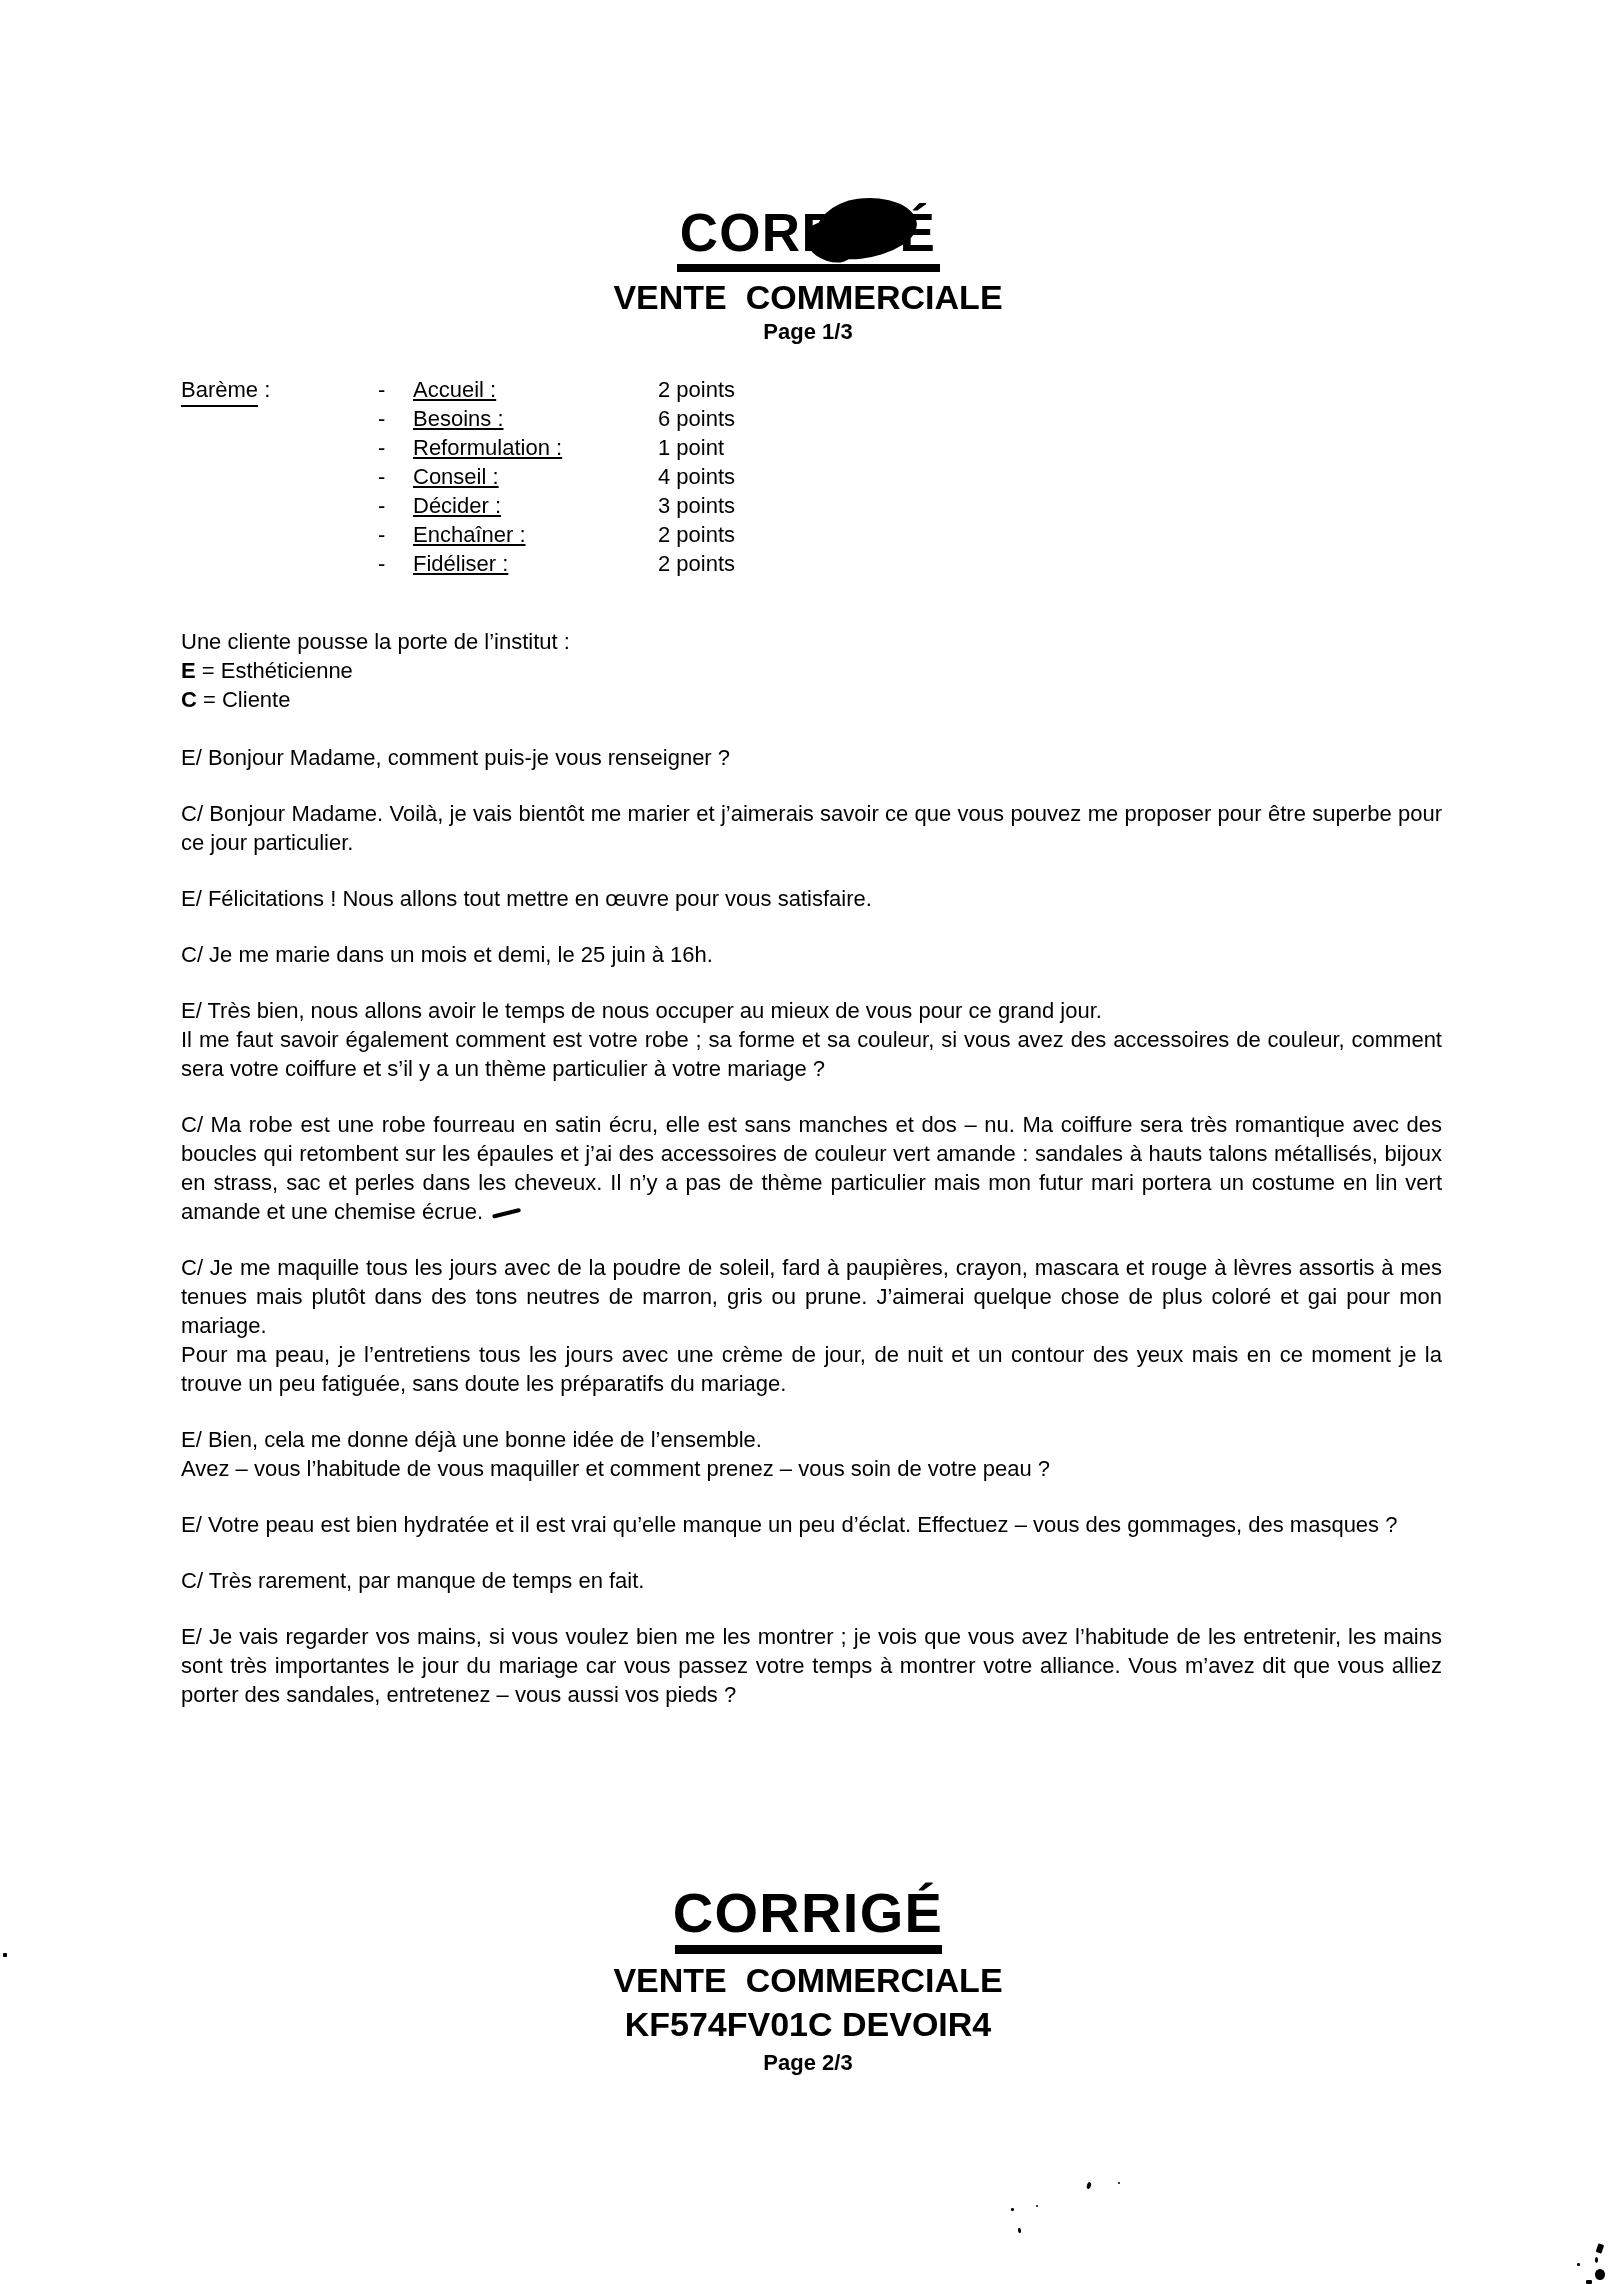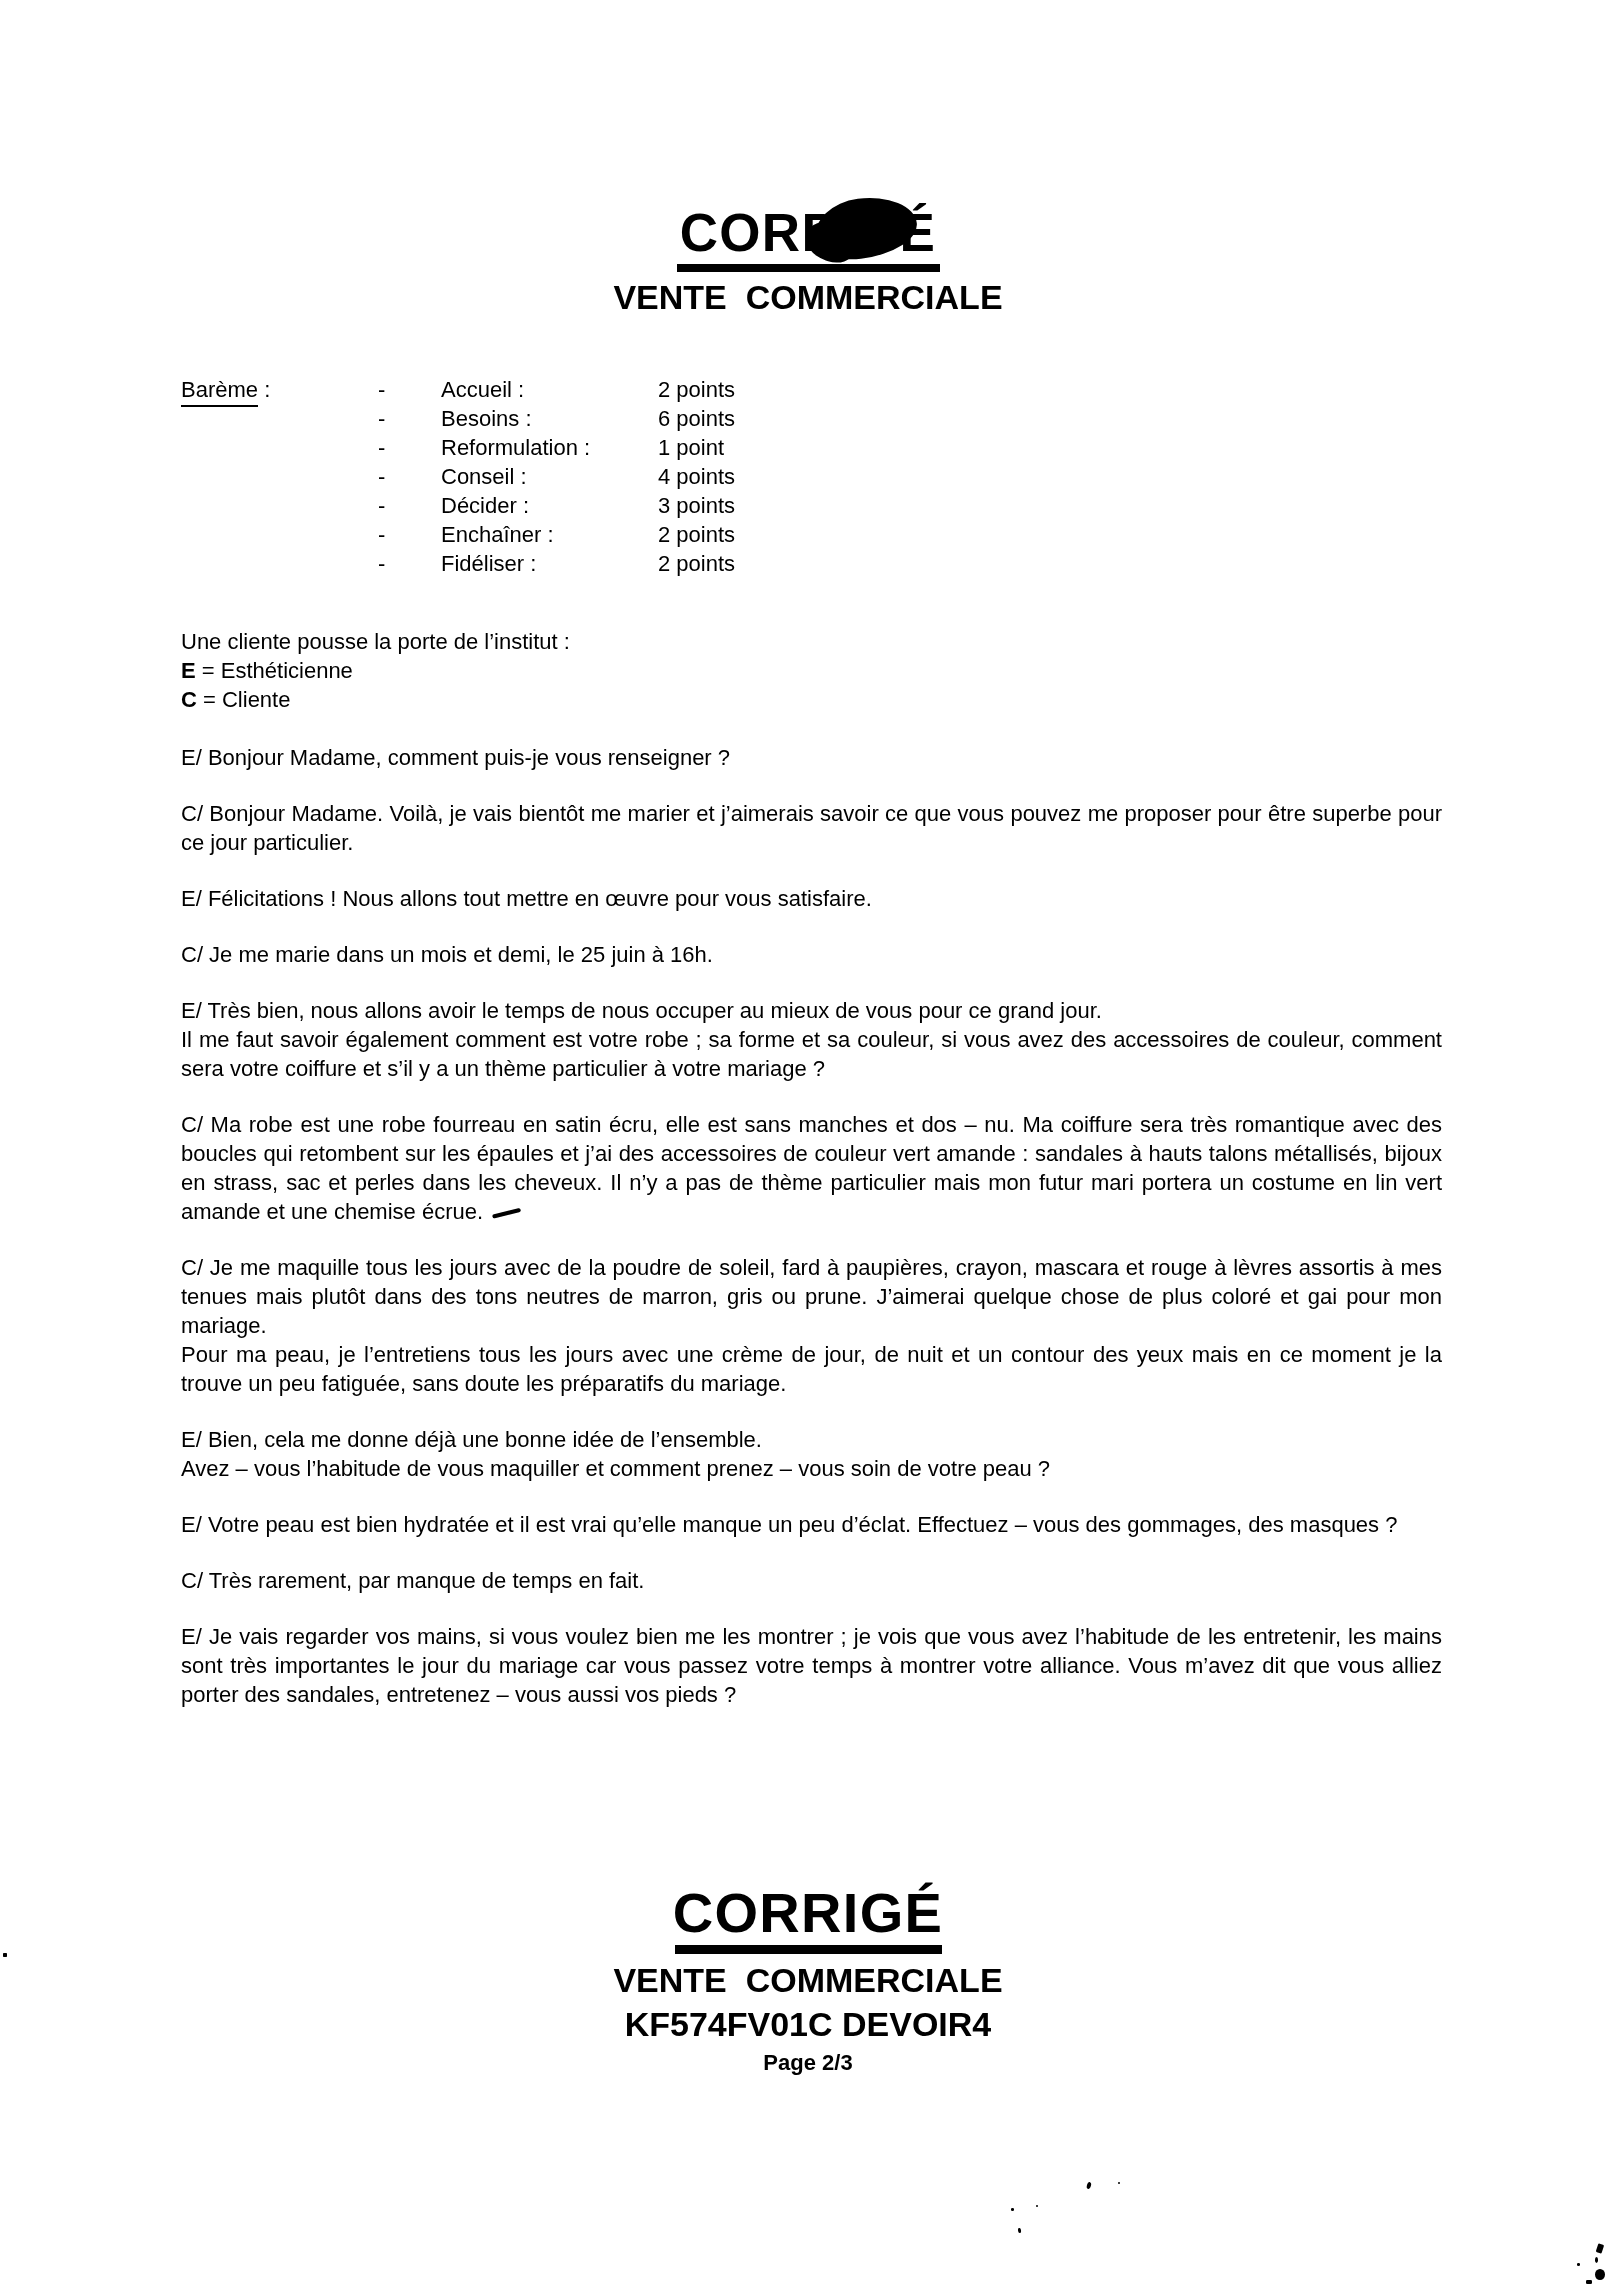--- a/index.html
+++ b/index.html
@@ -33,21 +33,21 @@
   .hdr-bottom .doc-sub{margin-top:8.5px;}
   .hdr-bottom .doc-ref{margin-top:7px;}
   .doc-page{font-size:22px;font-weight:bold;margin-top:5.2px;}
   .hdr-bottom .doc-page{margin-top:9px;}
   
   .bareme{position:absolute;top:375px;left:181px;font-size:22px;line-height:29px;width:717px;}
   .bareme-head{position:absolute;left:0;top:0;}
   .bareme-word{border-bottom:2.6px solid #000;padding-bottom:3px;}
   .bareme-row{position:relative;height:29px;}
   .b-dash{position:absolute;left:197px;}
-  .b-label{position:absolute;left:260px;}
+  .b-label{position:absolute;left:232px;text-decoration:underline;}
   .b-points{position:absolute;left:477px;}
   
   .intro{position:absolute;top:627px;left:181px;font-size:22px;line-height:29px;}
   .intro-line.bf::first-letter{font-weight:bold;}
   
   .dialogue{position:absolute;top:743px;left:181px;width:1261px;font-size:22px;line-height:29px;}
   .d-para{margin:0 0 27px 0;}
   .d-seg{text-align:justify;white-space:pre-wrap;}
   .tick{
     display:inline-block;width:29px;height:3.9px;background:#000;
@@ -63,20 +63,21 @@
 <div class="page">
 
   <div class="hdr hdr-top">
     <div class="doc-title-wrap">
       <span class="doc-title">CORRIGÉ</span>
       <span class="scribble"></span>
       <span class="scribble-b"></span>
     </div>
     <div class="title-underline"></div>
     <div class="doc-sub">VENTE  COMMERCIALE</div>
+    <div class="doc-page">Page 1/3</div>
   </div>
 
   <div class="bareme">
     <div class="bareme-head"><span class="bareme-word">Barème</span><span> :</span></div>
     <div>
         <div class="bareme-row">
           <span class="b-dash">-</span>
           <span class="b-label">Accueil :</span>
           <span class="b-points">2 points</span>
         </div>

